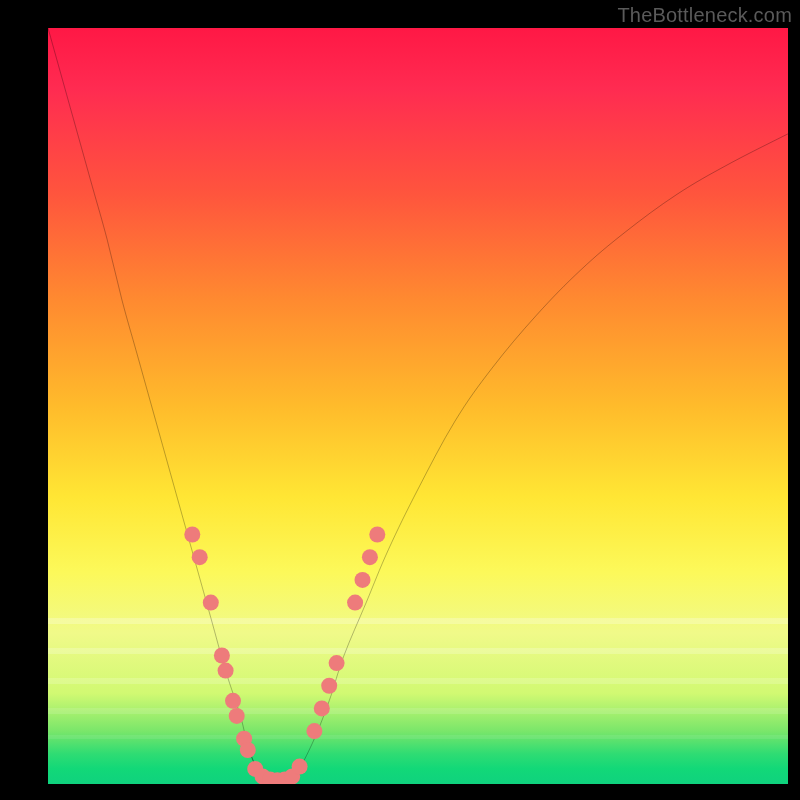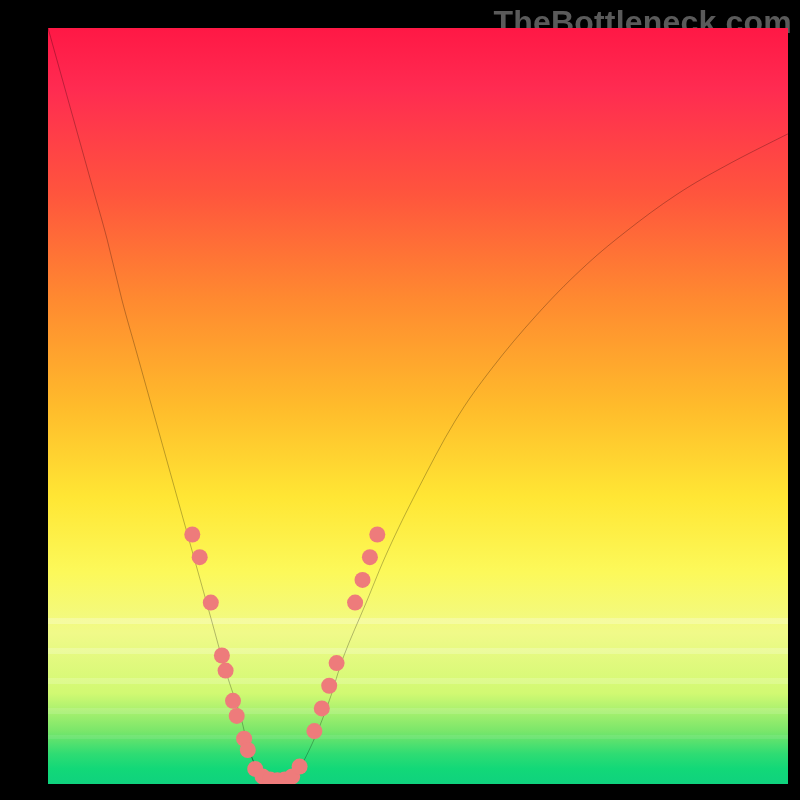--- a/index.html
+++ b/index.html
@@ -61,22 +61,22 @@
     position: absolute;
     left: 0; top: 0;
     width: 100%;
     height: 100%;
   }
   .watermark {
     position: absolute;
     top: 4px;
     right: 8px;
     color: #5a5a5a;
-    font-size: 32px;
-    font-weight: 700;
+    font-size: 20px;
+    font-weight: 400;
     letter-spacing: 0.2px;
     user-select: none;
   }
 </style>
 </head>
 <body>
 
 <div class="container">
 
   <div class="watermark">TheBottleneck.com</div>

